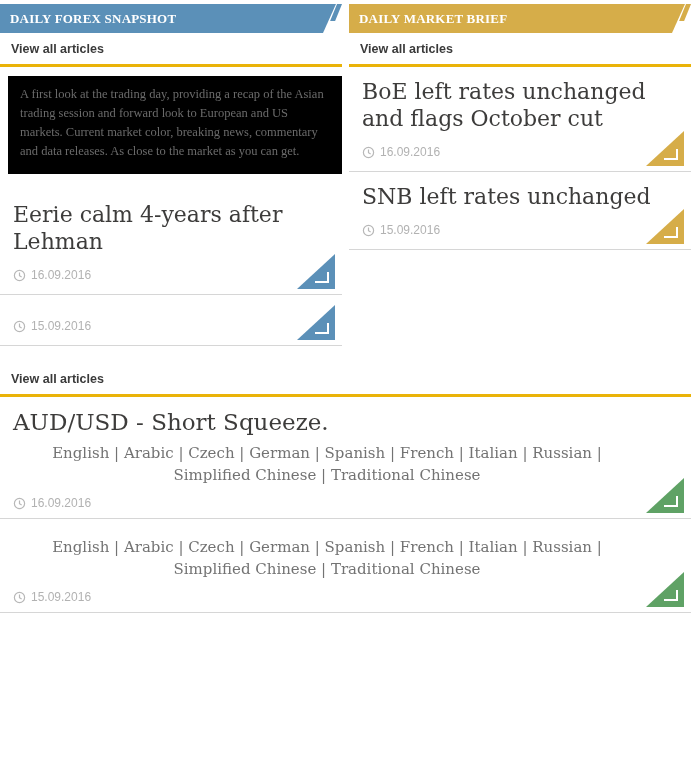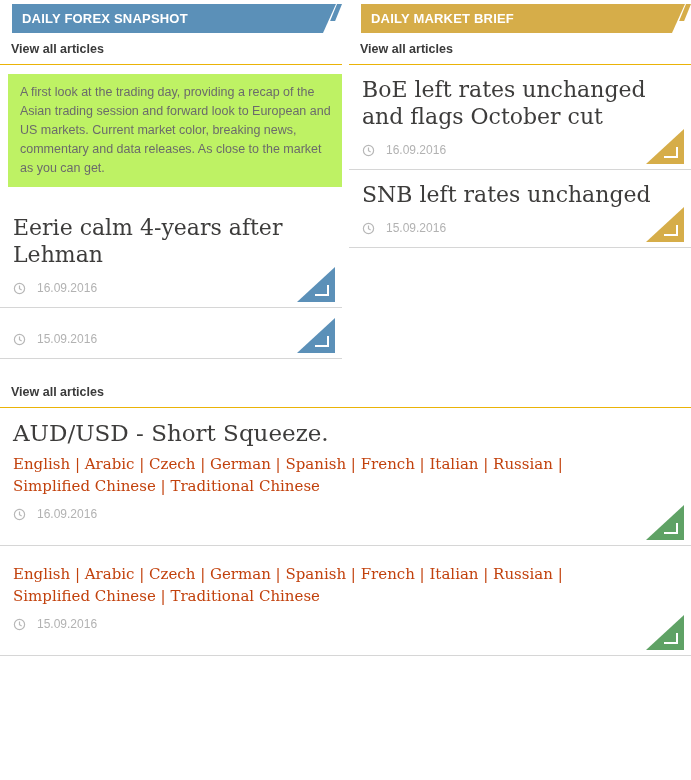--- a/index.html
+++ b/index.html
@@ -9,21 +9,21 @@
     color:#3b3b3b;
     -webkit-font-smoothing:antialiased;
   }
   .page{width:691px;}
 
   
   .top-row{display:flex;gap:7px;align-items:flex-start;}
   .col{width:342px;flex:0 0 342px;}
 
   
-  .band{height:29px;margin:4px 0 0 12px;position:relative;}
+  .band{height:29px;margin:4px 0 0 0;position:relative;font-family:Liberation Serif, serif;}
   .band-bg{
     position:absolute;top:0;left:0;right:6px;bottom:0;
     background:var(--accent,#888);
     clip-path:polygon(0 0,100% 0,calc(100% - 13px) 100%,0 100%);
   }
   .band-sliver{
     position:absolute;top:0;right:0;width:5px;height:60%;
     background:var(--accent,#888);
     transform:skewX(-22deg);transform-origin:0 0;
   }
@@ -31,31 +31,31 @@
     position:relative;display:inline-block;
     padding:7px 0 0 10px;
     color:#ffffff;font-weight:bold;font-size:13px;letter-spacing:.2px;
     white-space:nowrap;
   }
 
   
   .view-all{
     display:block;
     padding:9px 0 8px 11px;
-    border-bottom:1px solid #eab308;
+    border-bottom:3px solid #eab308;
     font-weight:bold;font-size:12.5px;color:#3b3b3b;
     text-decoration:none;cursor:pointer;
   }
 
   
   .desc{
     margin:9px 0 16px 8px;
-    background:#bef264;
+    background:#000000;
     padding:9px 10px 9px 12px;
-    color:#6b6b6b;font-size:12.5px;line-height:19px;
+    color:#6b6b6b;font-size:12.5px;line-height:19px;font-family:Liberation Serif, serif;
   }
   .desc.tall{min-height:98px;box-sizing:border-box;}
 
   
   .card{
     position:relative;
     border-bottom:1px solid #d6d6d6;
     padding:11px 6px 12px 13px;
     cursor:pointer;
   }
@@ -65,46 +65,47 @@
     font-weight:normal;
     font-size:22px;line-height:27px;
     color:#3d3c3b;
   }
   .full .card-title{font-size:23px;line-height:28px;}
   .langs{
     display:block;
     margin:6px 44px 0 0;
     font-family:"DejaVu Serif", serif;
     font-size:15px;line-height:22px;
-    color:#c2410c;
+    color:#737373;
+    text-align:center;
   }
   .date-row{
     margin-top:13px;
-    display:flex;align-items:center;gap:11px;
+    display:flex;align-items:center;gap:5px;
     color:#b2b2b2;font-size:12px;
   }
   .full .date-row{margin-top:10px;}
   .clock{width:13px;height:13px;flex:0 0 13px;color:#b8b8b8;}
 
   
   .corner{
     position:absolute;right:7px;bottom:5px;
     width:38px;height:35px;
     background:var(--accent,#888);
     clip-path:polygon(100% 0,100% 100%,0 100%);
   }
   .corner-mark{
     position:absolute;right:6px;bottom:6px;
     width:12px;height:9px;
     border-right:2px solid #fff;border-bottom:2px solid #fff;
   }
 
   
   .full{margin-top:17px;width:691px;}
-  .full .card{padding-bottom:24px;}
+  .full .card{padding-bottom:8px;}
 </style>
 </head>
 <body>
 
 <div class="page">
 
   <div class="top-row">
 
     <section class="col panel" style="--accent: #5B90B8;">
       <header class="band">

